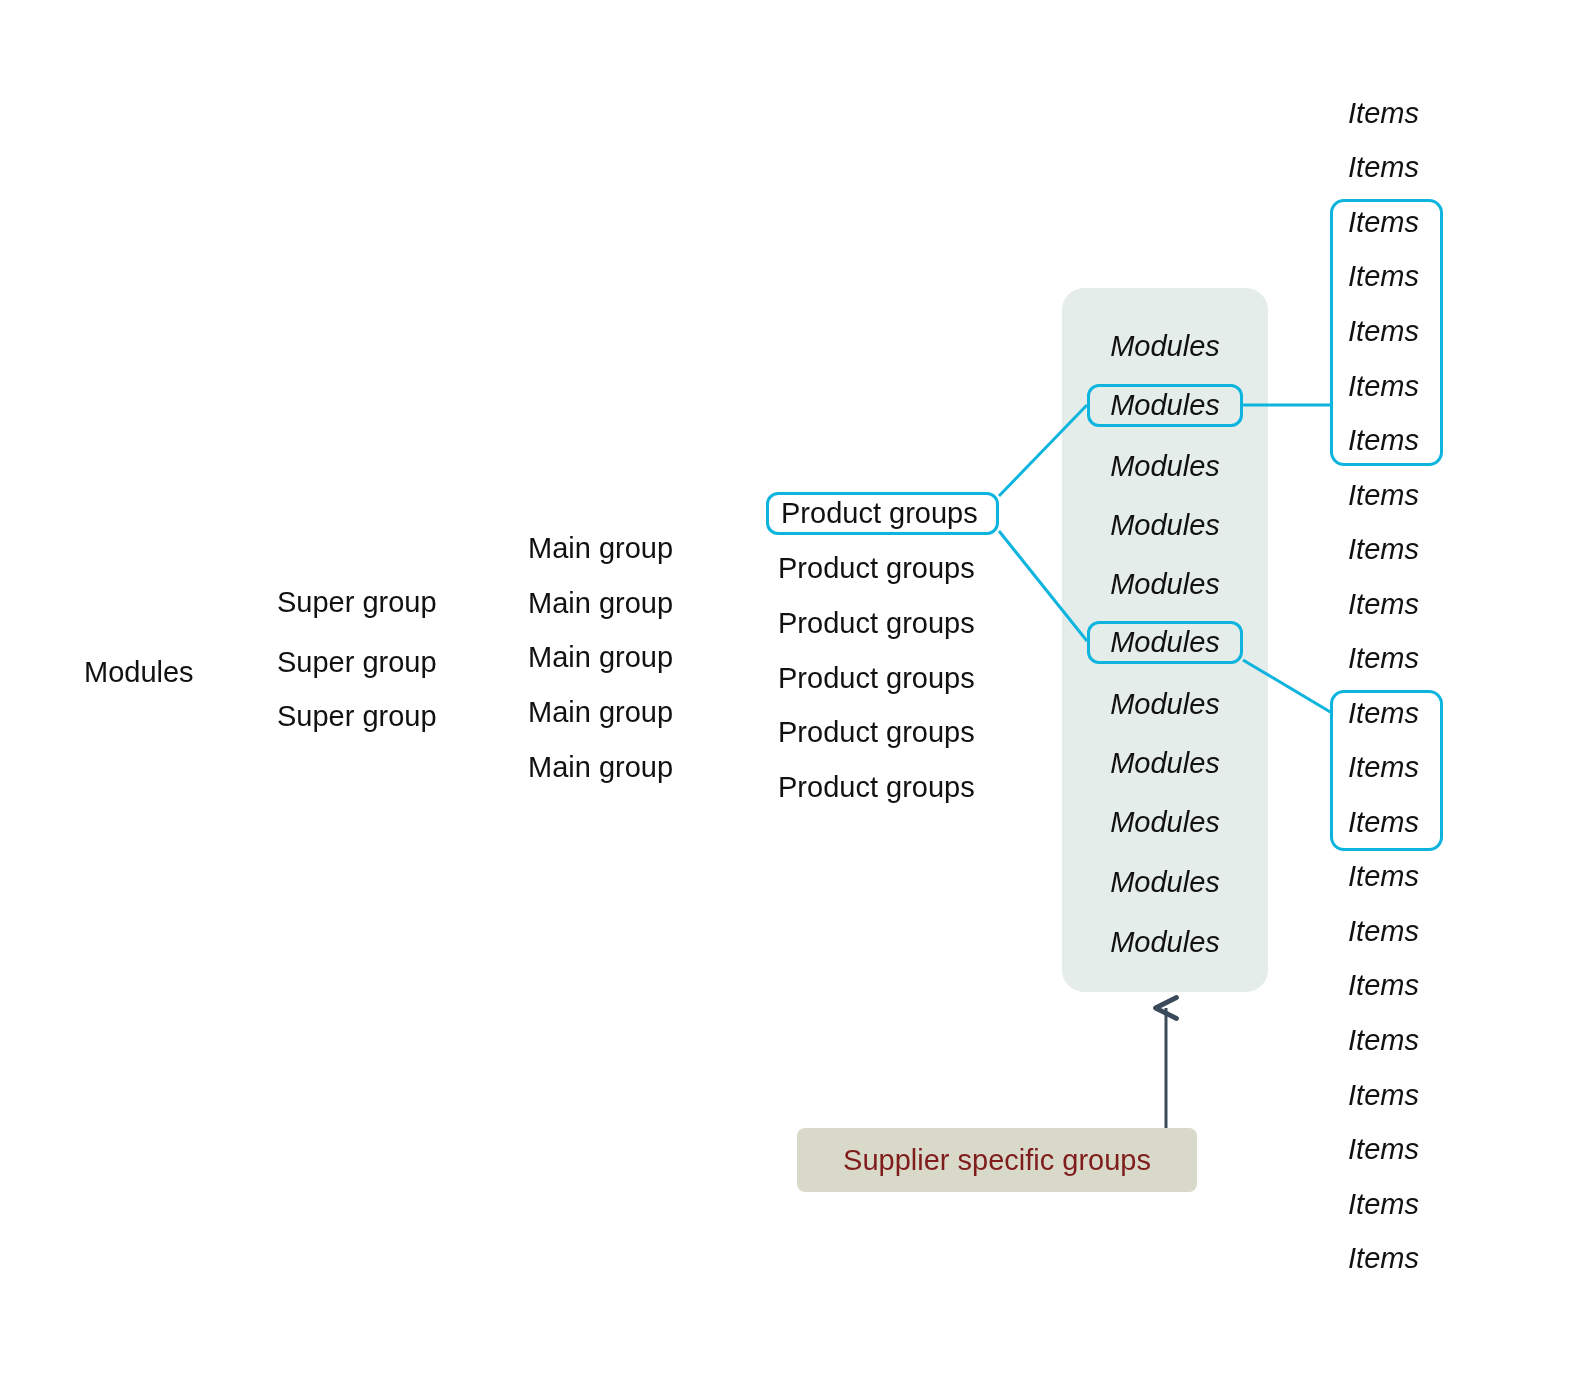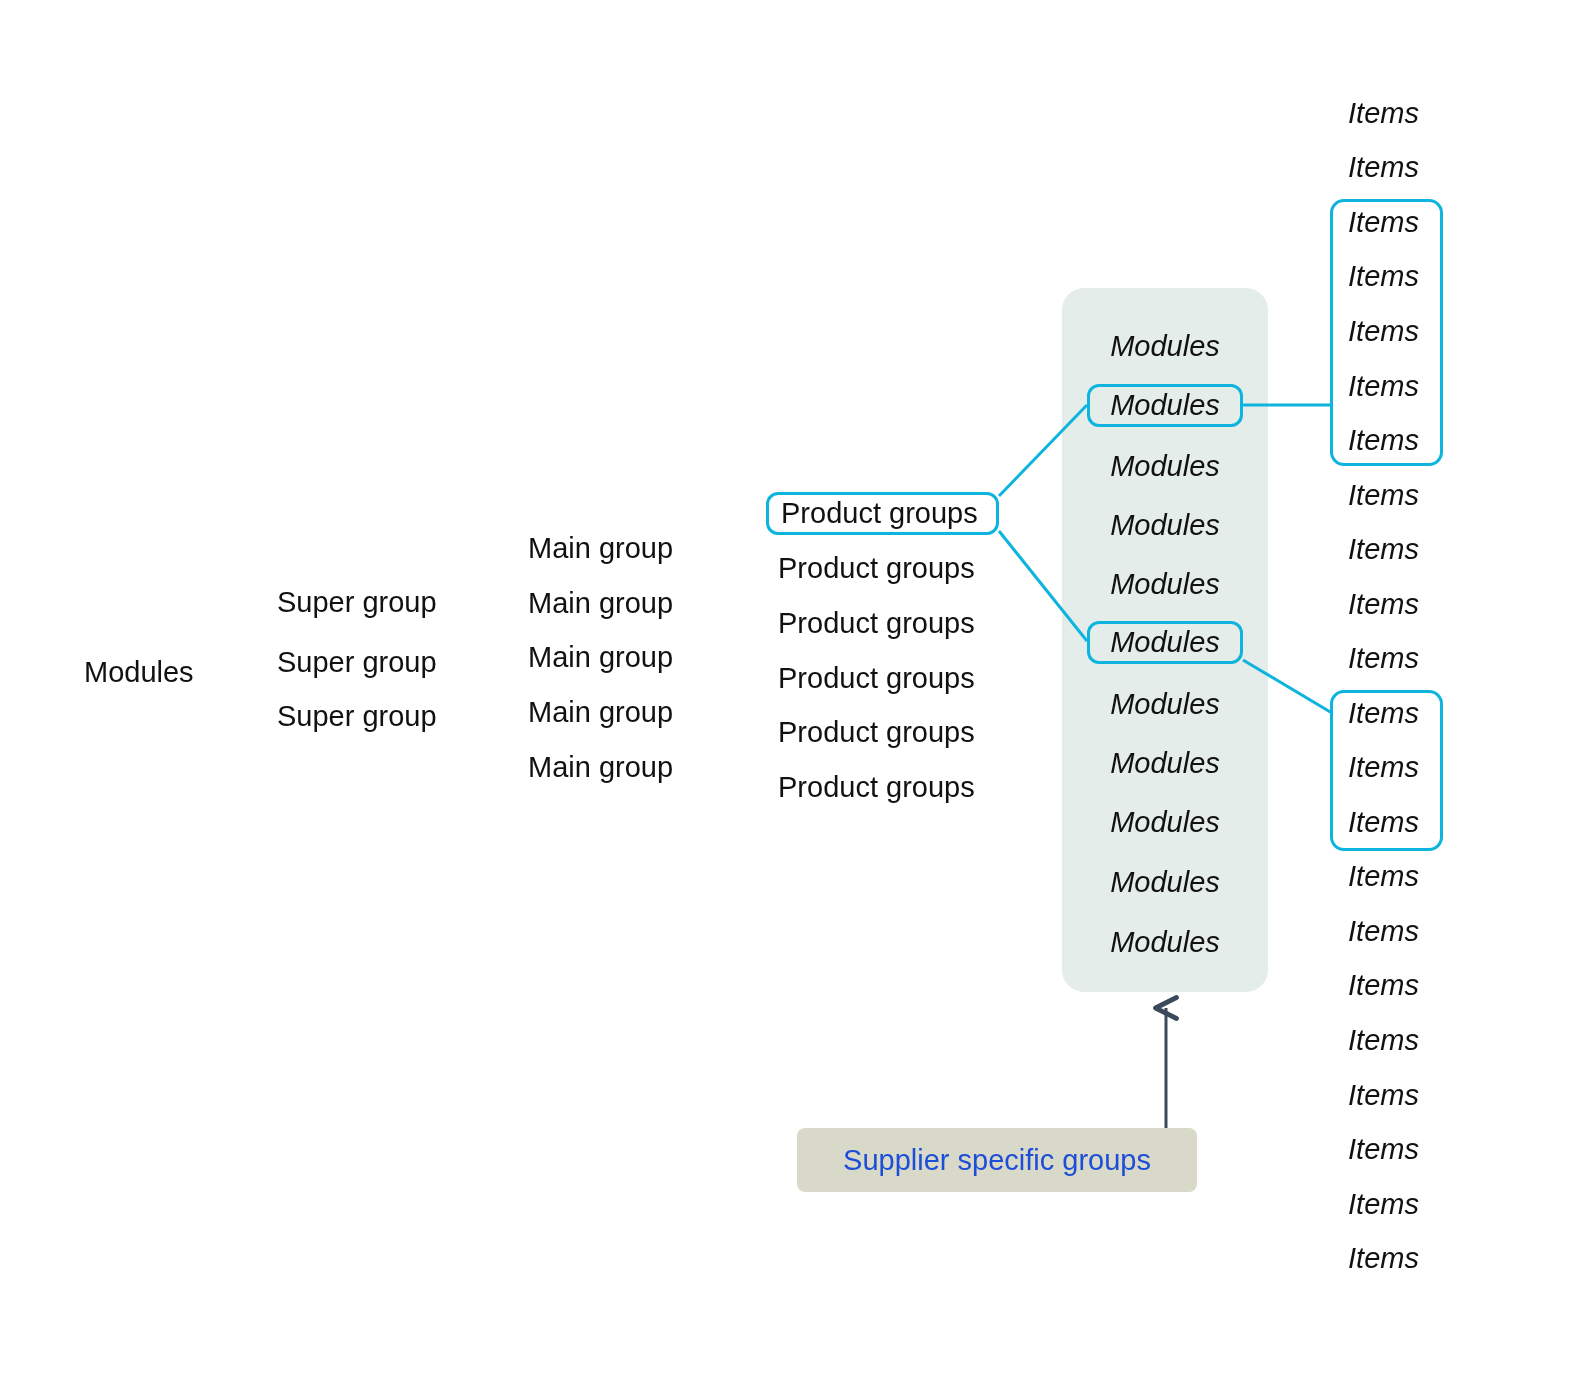--- a/index.html
+++ b/index.html
@@ -63,21 +63,21 @@
     left: 797px;
     top: 1128px;
     width: 400px;
     height: 64px;
     background: #d9d9c9;
     border-radius: 8px;
     display: flex;
     align-items: center;
     justify-content: center;
     font-size: 29px;
-    color: #1d4ed8;
+    color: #7f1d1d;
     white-space: nowrap;
   }
 
   
   #connectors {
     position: absolute;
     left: 0;
     top: 0;
     width: 1581px;
     height: 1378px;

